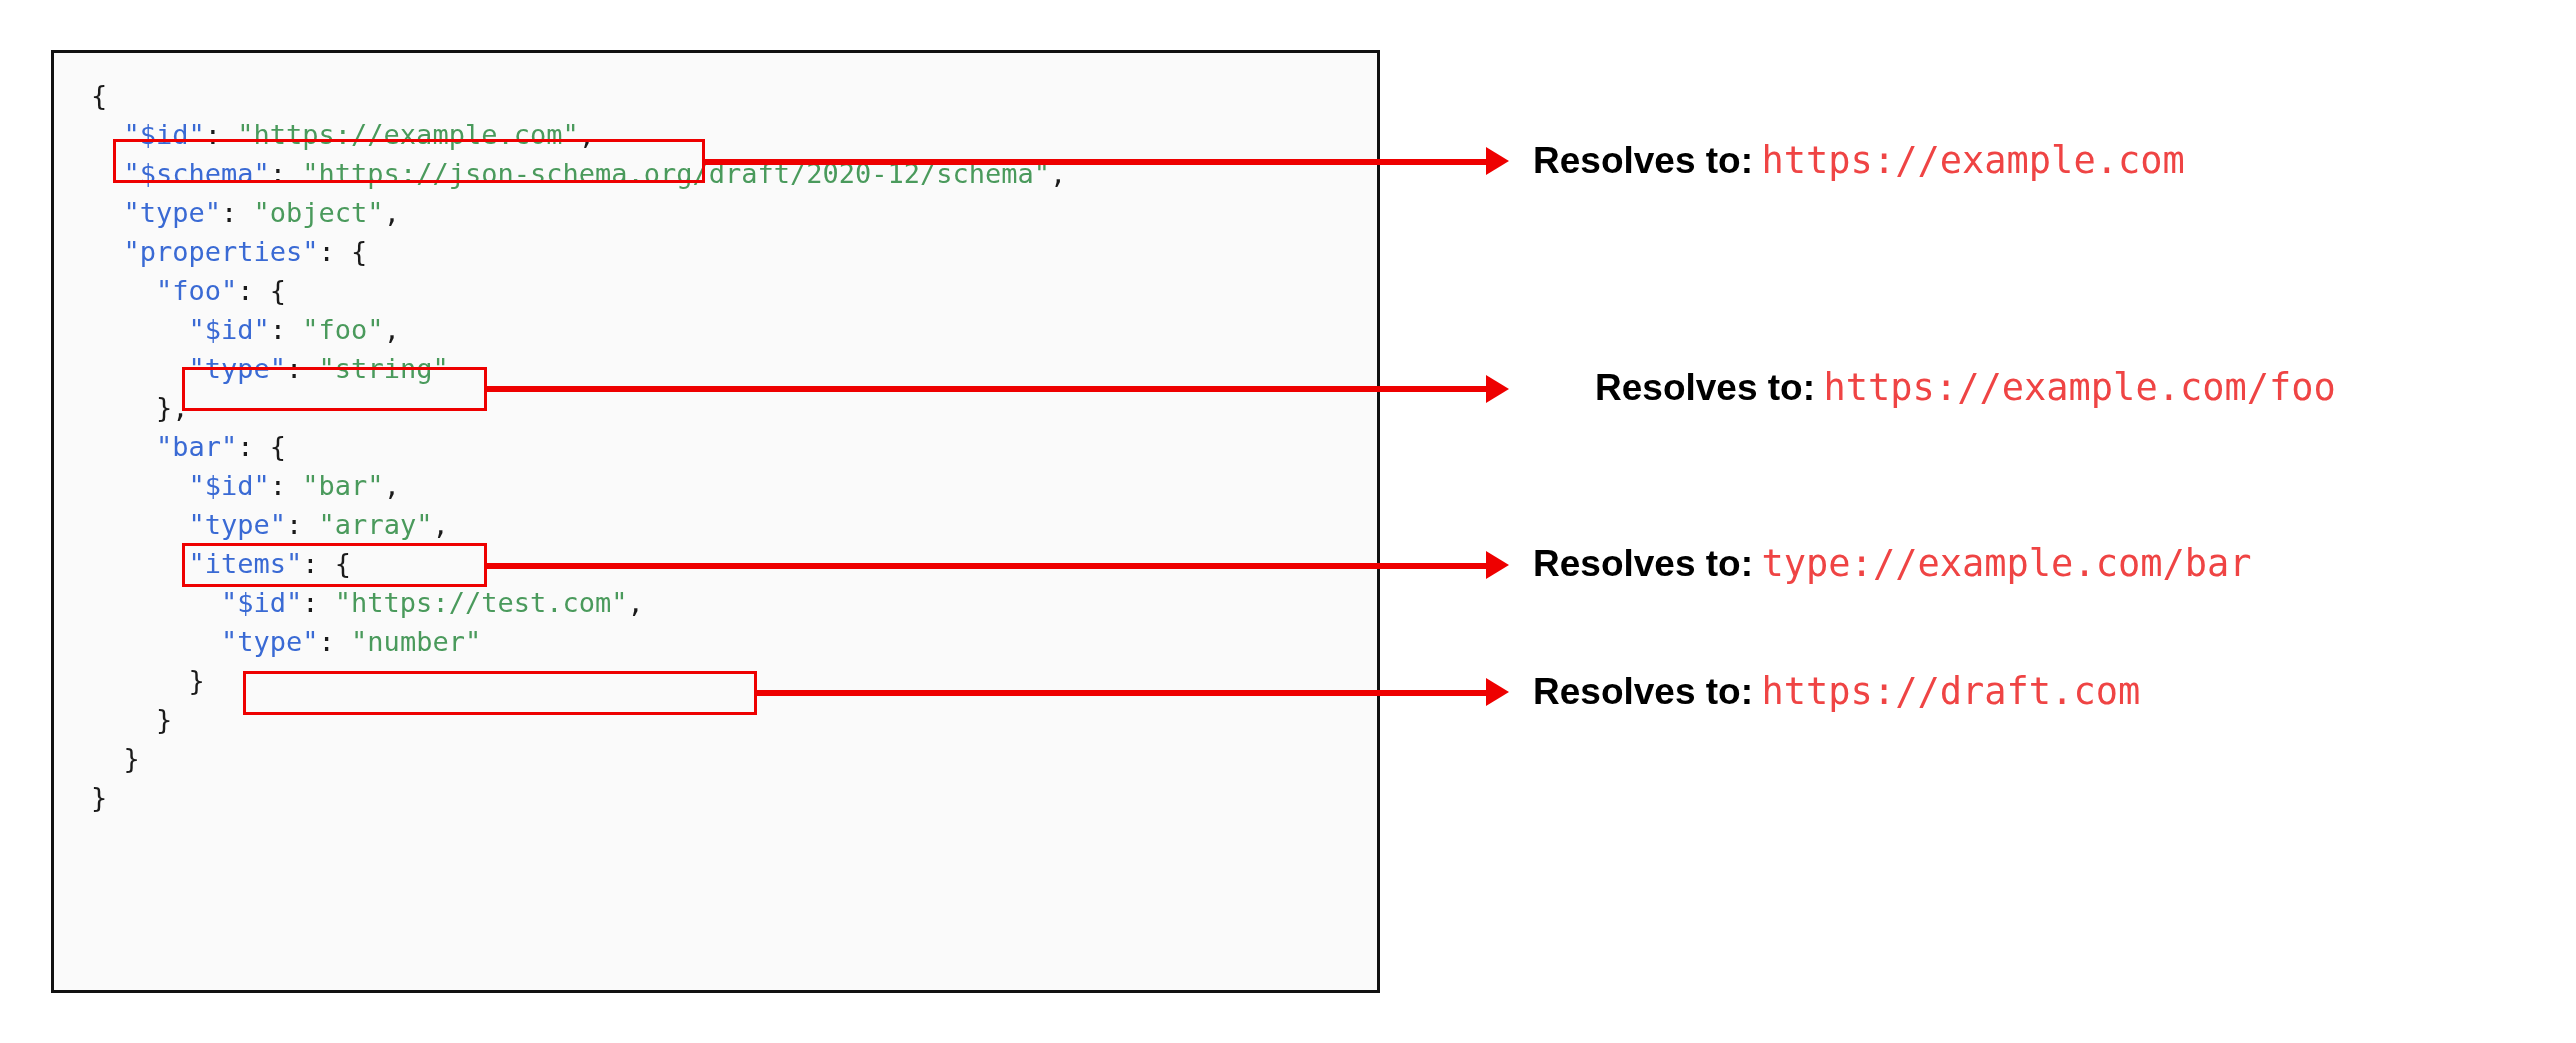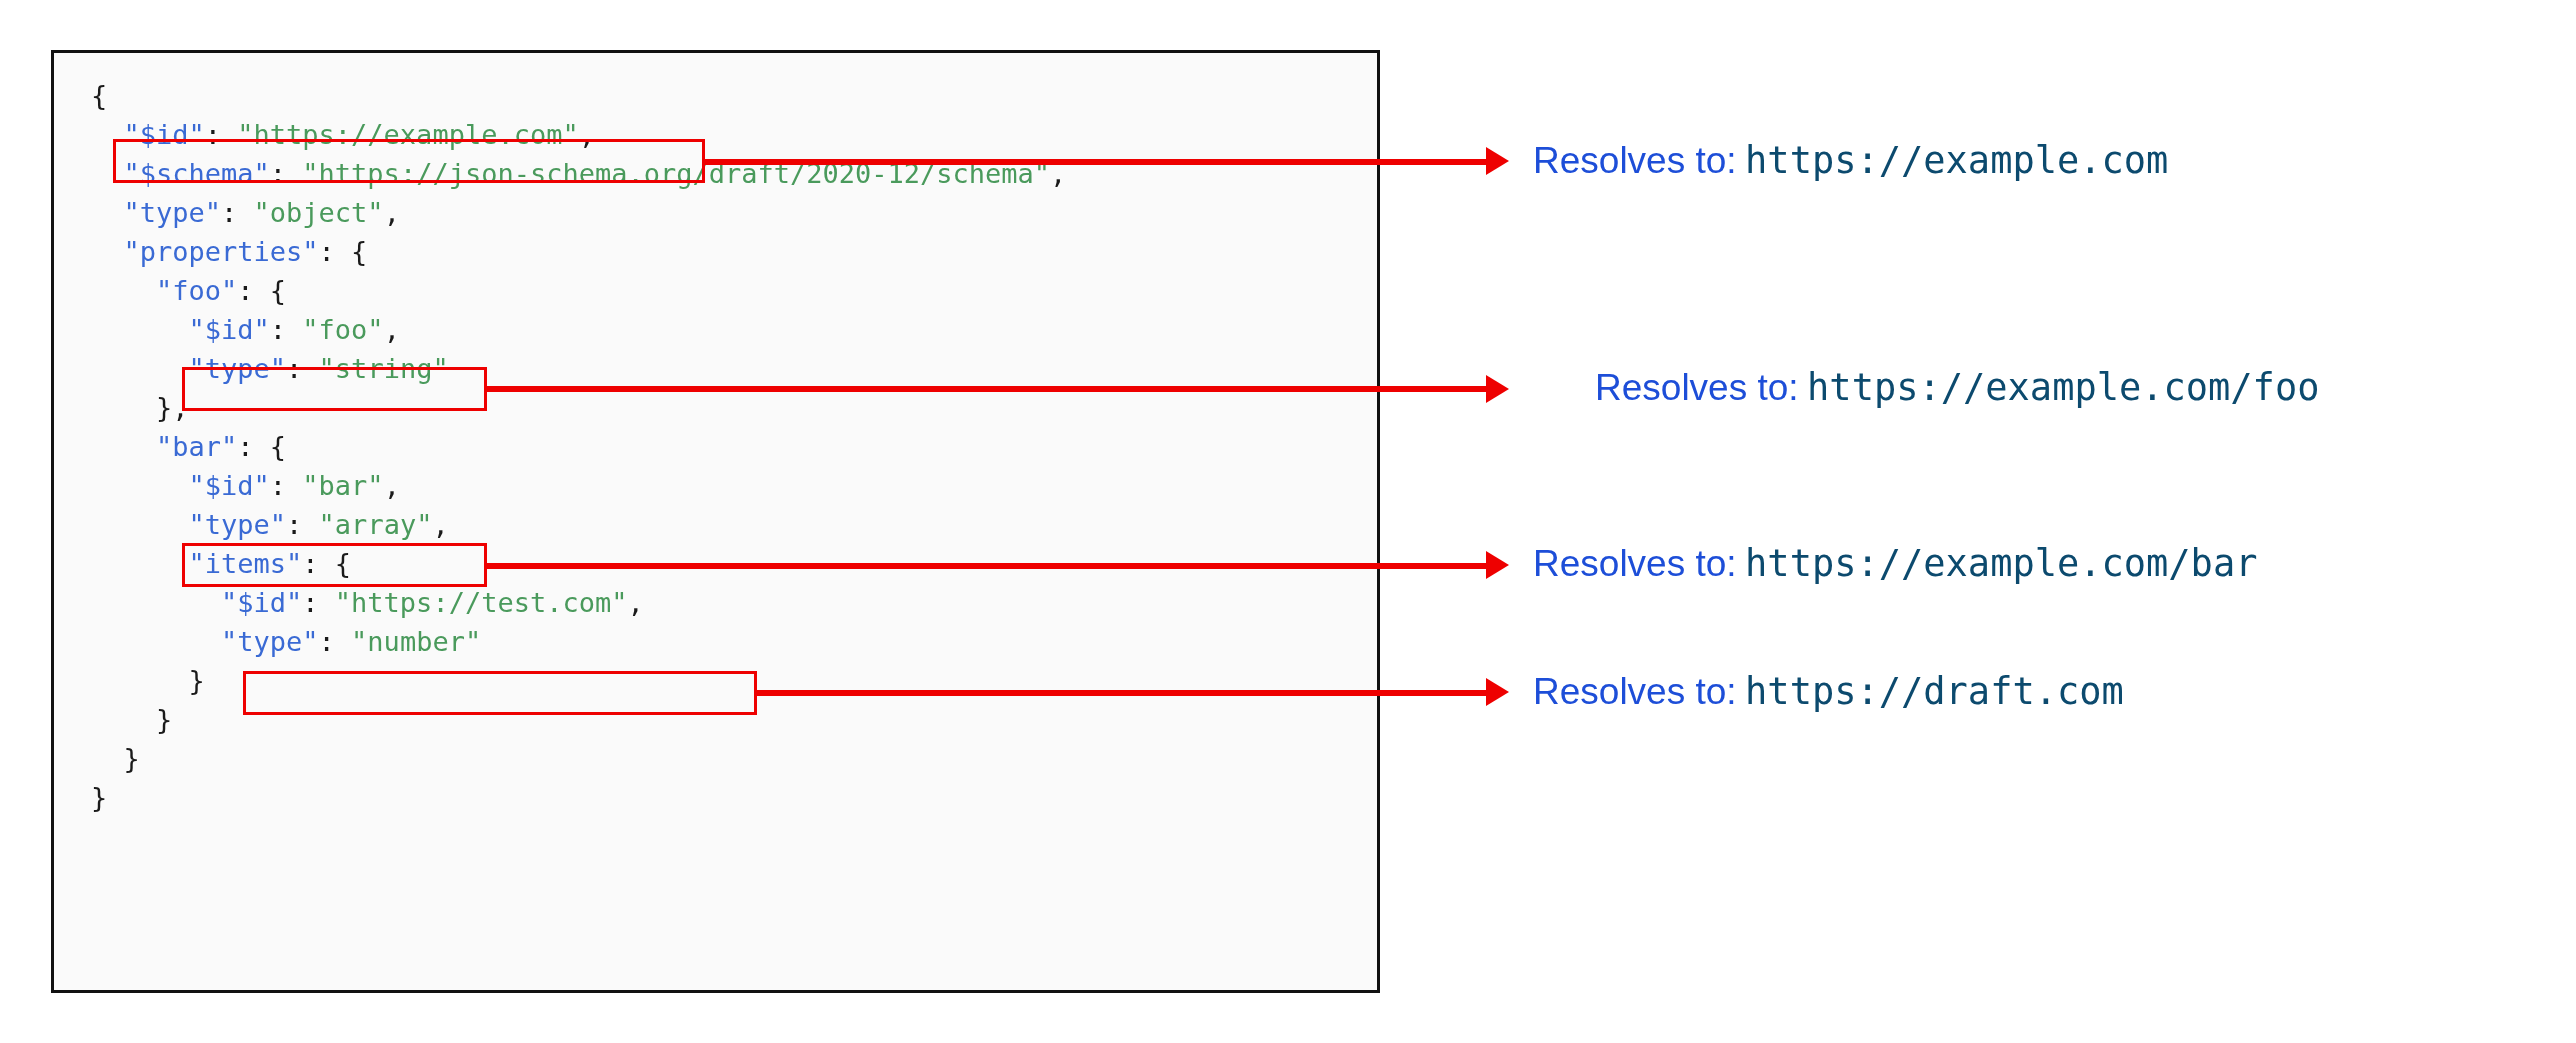--- a/index.html
+++ b/index.html
@@ -73,29 +73,29 @@
   }
 
   
   .annotation {
     position: absolute;
     white-space: nowrap;
     line-height: 1;
   }
   .ann-label {
     font-family: "Liberation Sans", sans-serif;
-    font-weight: normal;
+    font-weight: bold;
     font-size: 37px;
-    color: #1d4ed8;
+    color: #000000;
     vertical-align: baseline;
   }
   .ann-url {
     font-family: "DejaVu Sans Mono", "Liberation Mono", monospace;
     font-size: 37px;
-    color: #0c4a6e;
+    color: #ef4444;
     vertical-align: baseline;
     margin-left: 8.5px;
   }
 </style>
 </head>
 <body>
 
 <div id="code-panel">
   <div id="code-listing"><div class="code-line"><span class="tok-punc">{</span></div><div class="code-line"><span class="tok-punc">  </span><span class="tok-key">"$id"</span><span class="tok-punc">: </span><span class="tok-str">"https://example.com"</span><span class="tok-punc">,</span></div><div class="code-line"><span class="tok-punc">  </span><span class="tok-key">"$schema"</span><span class="tok-punc">: </span><span class="tok-str">"https://json-schema.org/draft/2020-12/schema"</span><span class="tok-punc">,</span></div><div class="code-line"><span class="tok-punc">  </span><span class="tok-key">"type"</span><span class="tok-punc">: </span><span class="tok-str">"object"</span><span class="tok-punc">,</span></div><div class="code-line"><span class="tok-punc">  </span><span class="tok-key">"properties"</span><span class="tok-punc">: </span><span class="tok-punc">{</span></div><div class="code-line"><span class="tok-punc">    </span><span class="tok-key">"foo"</span><span class="tok-punc">: </span><span class="tok-punc">{</span></div><div class="code-line"><span class="tok-punc">      </span><span class="tok-key">"$id"</span><span class="tok-punc">: </span><span class="tok-str">"foo"</span><span class="tok-punc">,</span></div><div class="code-line"><span class="tok-punc">      </span><span class="tok-key">"type"</span><span class="tok-punc">: </span><span class="tok-str">"string"</span></div><div class="code-line"><span class="tok-punc">    },</span></div><div class="code-line"><span class="tok-punc">    </span><span class="tok-key">"bar"</span><span class="tok-punc">: </span><span class="tok-punc">{</span></div><div class="code-line"><span class="tok-punc">      </span><span class="tok-key">"$id"</span><span class="tok-punc">: </span><span class="tok-str">"bar"</span><span class="tok-punc">,</span></div><div class="code-line"><span class="tok-punc">      </span><span class="tok-key">"type"</span><span class="tok-punc">: </span><span class="tok-str">"array"</span><span class="tok-punc">,</span></div><div class="code-line"><span class="tok-punc">      </span><span class="tok-key">"items"</span><span class="tok-punc">: </span><span class="tok-punc">{</span></div><div class="code-line"><span class="tok-punc">        </span><span class="tok-key">"$id"</span><span class="tok-punc">: </span><span class="tok-str">"https://test.com"</span><span class="tok-punc">,</span></div><div class="code-line"><span class="tok-punc">        </span><span class="tok-key">"type"</span><span class="tok-punc">: </span><span class="tok-str">"number"</span></div><div class="code-line"><span class="tok-punc">      }</span></div><div class="code-line"><span class="tok-punc">    }</span></div><div class="code-line"><span class="tok-punc">  }</span></div><div class="code-line"><span class="tok-punc">}</span></div></div>
 </div>
@@ -114,16 +114,16 @@
     <div class="arrow-head" style="left: 1486px; top: 375px; border-left-color: rgb(238, 0, 0);"></div>
     <div class="arrow-line" style="left: 487px; top: 563px; width: 999px; background: rgb(238, 0, 0);"></div>
     <div class="arrow-head" style="left: 1486px; top: 551px; border-left-color: rgb(238, 0, 0);"></div>
     <div class="arrow-line" style="left: 757px; top: 690px; width: 729px; background: rgb(238, 0, 0);"></div>
     <div class="arrow-head" style="left: 1486px; top: 678px; border-left-color: rgb(238, 0, 0);"></div>
   </div>
 
 <div id="annotation-layer">
     <div class="annotation" style="left: 1533px; top: 142px;"><span class="ann-label">Resolves to:</span><span class="ann-url">https://example.com</span></div>
     <div class="annotation" style="left: 1595px; top: 369px;"><span class="ann-label">Resolves to:</span><span class="ann-url">https://example.com/foo</span></div>
-    <div class="annotation" style="left: 1533px; top: 545px;"><span class="ann-label">Resolves to:</span><span class="ann-url">https://example.com/bar</span></div>
+    <div class="annotation" style="left: 1533px; top: 545px;"><span class="ann-label">Resolves to:</span><span class="ann-url">type://example.com/bar</span></div>
     <div class="annotation" style="left: 1533px; top: 673px;"><span class="ann-label">Resolves to:</span><span class="ann-url">https://draft.com</span></div>
   </div>
 
 
 </body></html>

